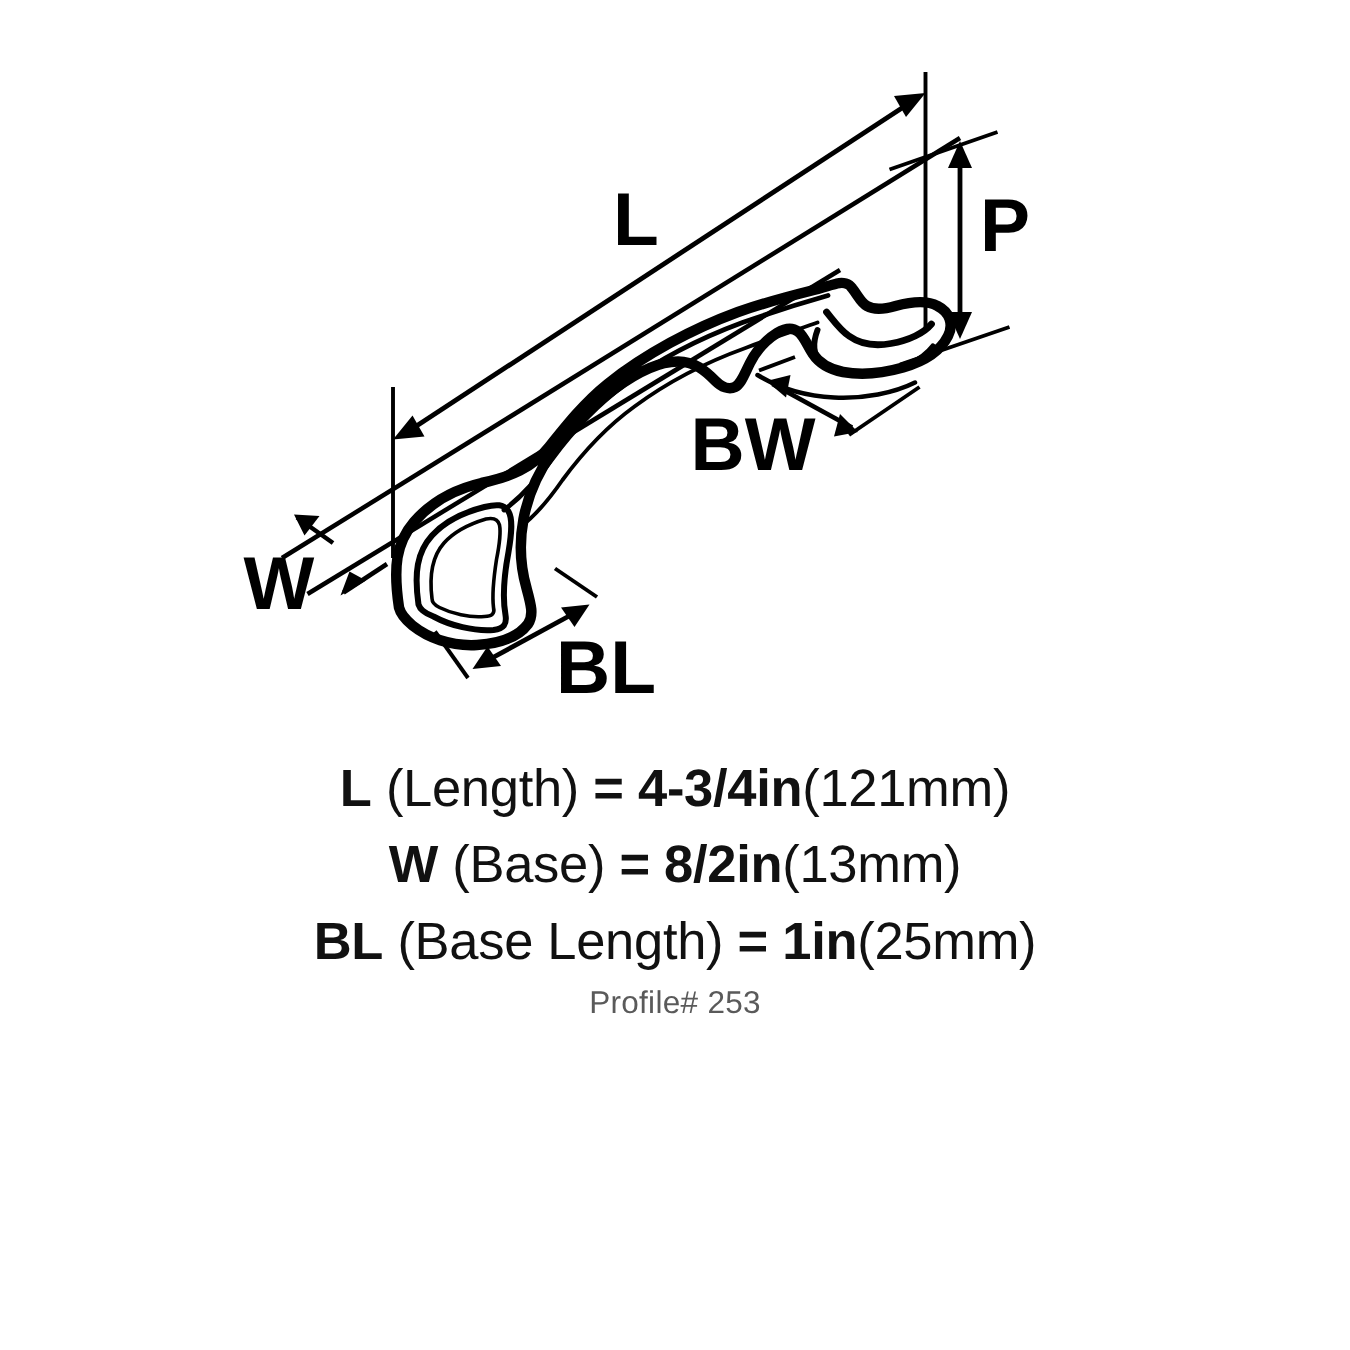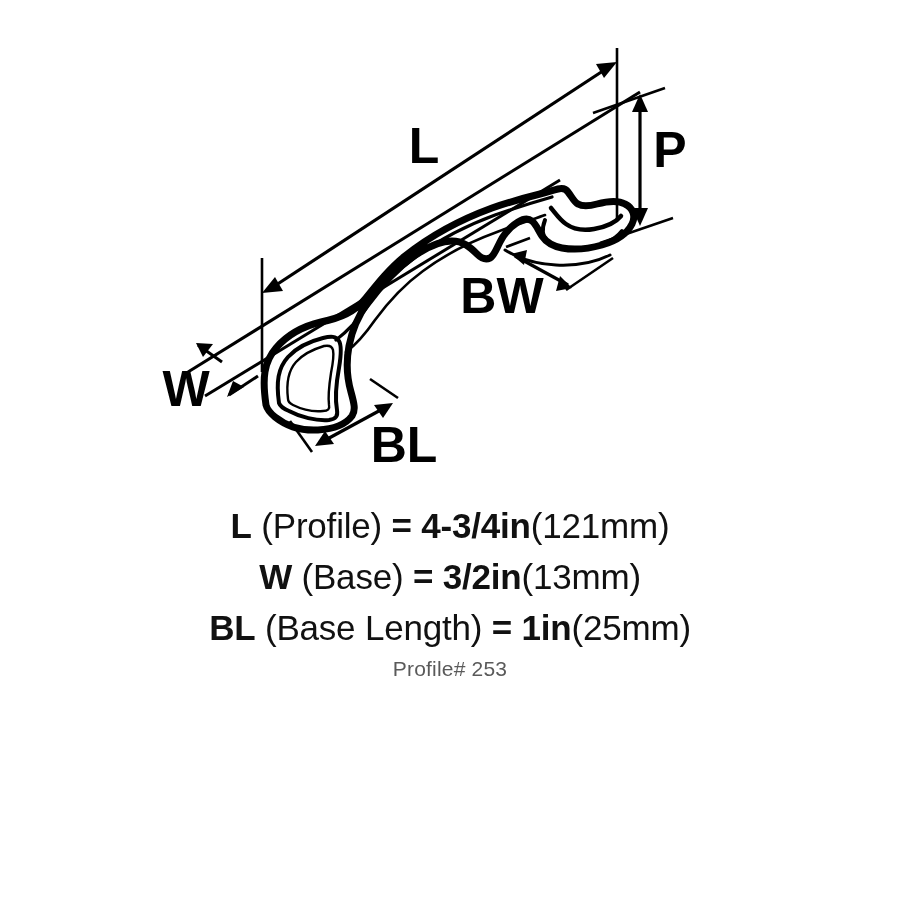--- a/index.html
+++ b/index.html
@@ -226,25 +226,25 @@
       <text class="dim-label" x="404" y="462" font-size="50" text-anchor="middle">BL</text>
 
       <text class="dim-label" x="502" y="313" font-size="50" text-anchor="middle">BW</text>
 
     </svg>
   </div>
 
   <div id="spec-block">
 
     <div class="spec-line">
-      <span class="abbr">L</span><span class="name"> (Profile)</span><span class="eq"> = </span><span class="val">4-3/4in</span><span class="metric">(121mm)</span>
+      <span class="abbr">L</span><span class="name"> (Length)</span><span class="eq"> = </span><span class="val">4-3/4in</span><span class="metric">(121mm)</span>
     </div>
 
     <div class="spec-line">
-      <span class="abbr">W</span><span class="name"> (Base)</span><span class="eq"> = </span><span class="val">3/2in</span><span class="metric">(13mm)</span>
+      <span class="abbr">W</span><span class="name"> (Base)</span><span class="eq"> = </span><span class="val">8/2in</span><span class="metric">(13mm)</span>
     </div>
 
 
     <div class="spec-line">
       <span class="abbr">BL</span><span class="name"> (Base Length)</span><span class="eq"> = </span><span class="val">1in</span><span class="metric">(25mm)</span>
     </div>
 
 
     <div id="profile-line">Profile# 253</div>
 

